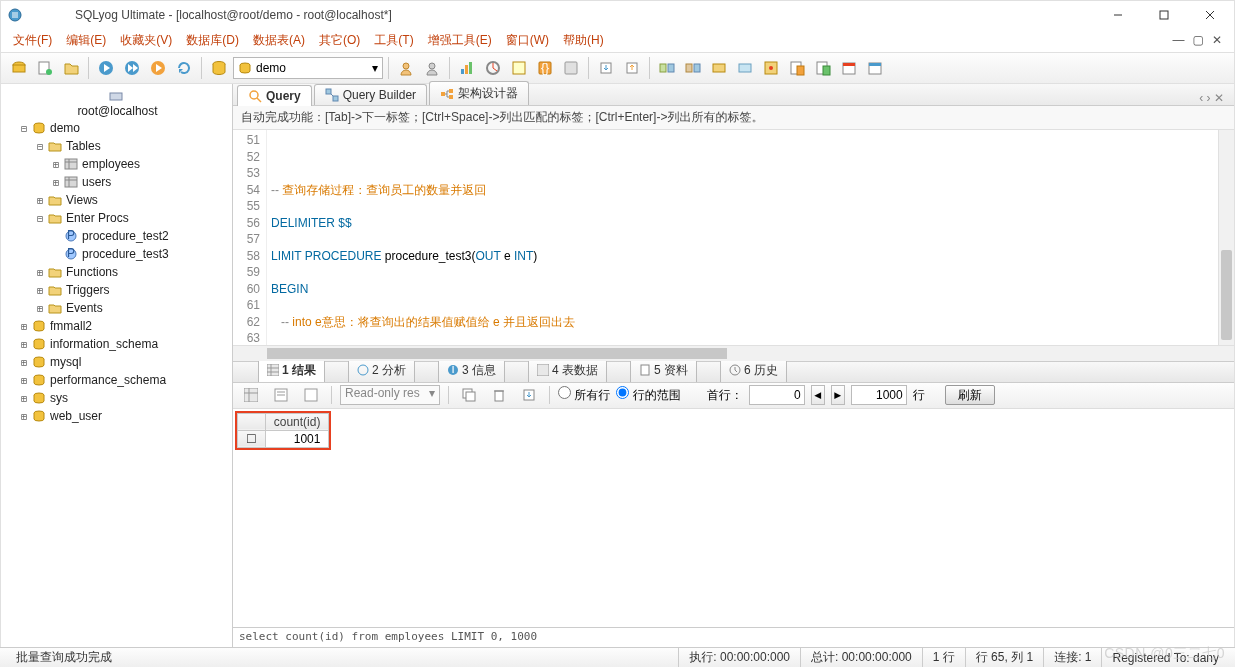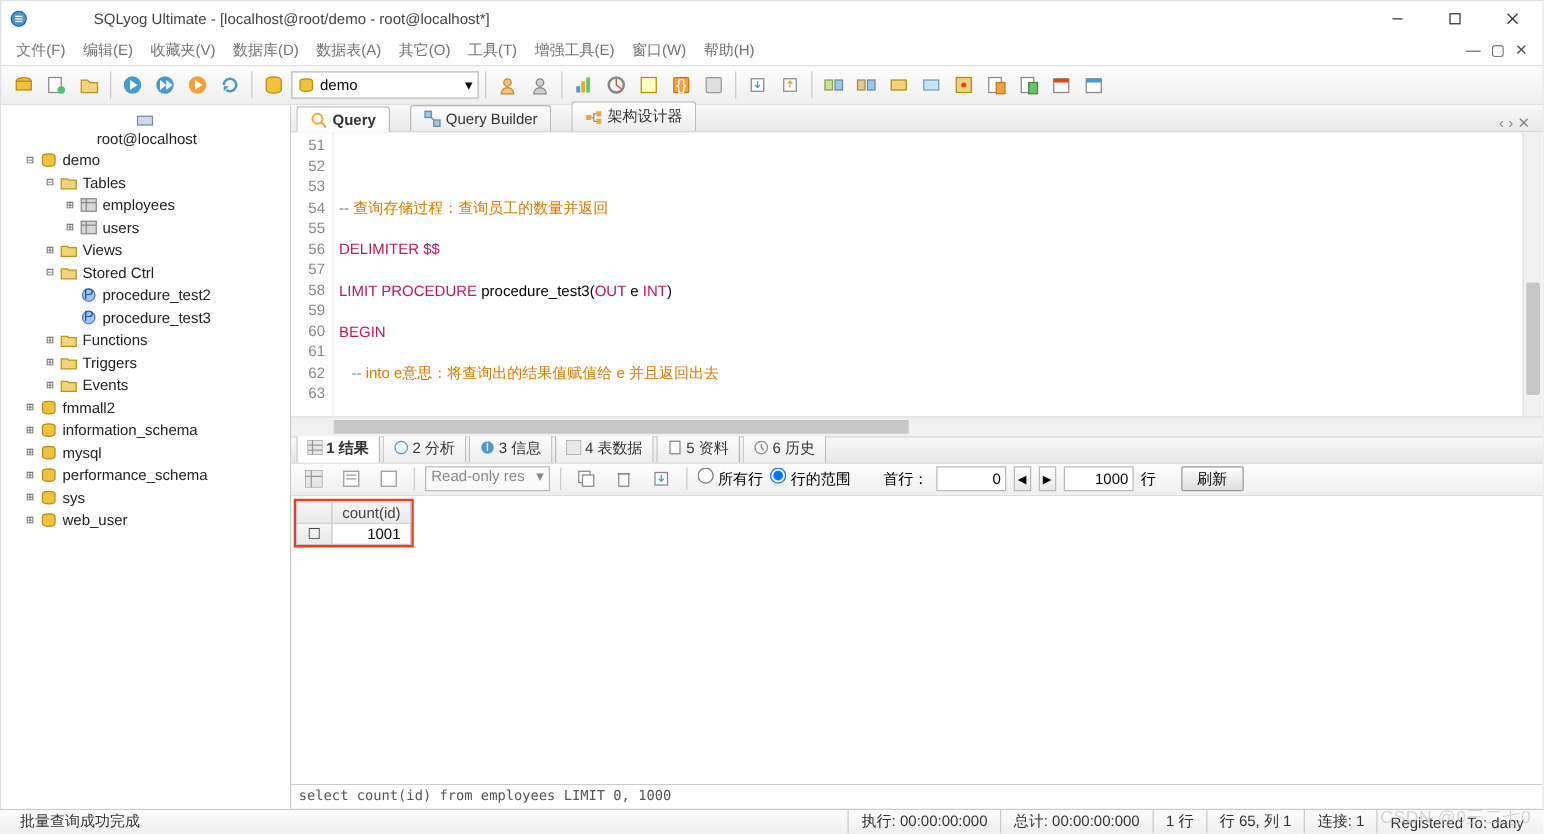--- a/index.html
+++ b/index.html
@@ -8,21 +8,21 @@
 
 .titlebar { height:28px; background:#fff; display:flex; align-items:center; padding:0 6px; border:1px solid #e0e0e0; border-bottom:none; }
 .titlebar .app-icon { width:16px; height:16px; margin-right:6px; display:inline-block; }
 .titlebar .app-icon svg { display:block; }
 .titlebar .title { color:#444; flex:1;margin-left:46px; }
 .winctl { display:flex; gap:10px; }
 .winbtn { width:36px; height:22px; display:flex; align-items:center; justify-content:center; color:#555; }
 
 
 .menubar { height:24px; display:flex; align-items:center; padding:0 6px; gap:2px; border-left:1px solid #e0e0e0; border-right:1px solid #e0e0e0; }
-.menubar .mi { padding:2px 6px; color:#737373; }
+.menubar .mi { padding:2px 6px; color:#c2410c; }
 .mdictl { margin-left:auto; display:flex; gap:8px; padding-right:6px; color:#555; }
 
 
 .toolbar { height:32px; display:flex; align-items:center; padding:2px 6px; gap:2px; border:1px solid #e0e0e0; background:linear-gradient(#fdfdfd,#efefef); }
 .tbtn { width:24px; height:24px; display:flex; align-items:center; justify-content:center; border:1px solid transparent; border-radius:2px; }
 .tsep { width:1px; height:22px; background:#ccc; margin:0 3px; }
 .dbsel { height:22px; border:1px solid #b8b8b8; background:#fff; padding:0 4px; display:flex; align-items:center; min-width:150px; }
 .dbsel .dd { margin-left:auto; }
 
 
@@ -36,41 +36,41 @@
 .tn .tw { width:14px; text-align:center; color:#666; font-size:10px; font-family:monospace; }
 .tn .tic { width:16px; height:16px; margin-right:3px; display:flex; align-items:center; justify-content:center; }
 .tn .lbl { color:#222; }
 .tn.lv0 { padding-left:2px;flex-direction:column; }
 .tn.lv1 { padding-left:16px; }
 .tn.lv2 { padding-left:32px; }
 .tn.lv3 { padding-left:48px; }
 
 
 .tabstrip { height:22px; background:linear-gradient(#f8f8f8,#eaeaea); border-bottom:1px solid #ccc; display:flex; align-items:flex-end; padding:0 4px; position:relative; }
-.tab { padding:3px 10px; border:1px solid #bbb; border-bottom:none; background:linear-gradient(#fefefe,#ededed); border-radius:3px 3px 0 0; margin-right:16px; display:flex; align-items:center; gap:4px; color:#333; }
+.tab { padding:3px 10px; border:1px solid #bbb; border-bottom:none; background:linear-gradient(#fefefe,#ededed); border-radius:3px 3px 0 0; margin-right:2px; display:flex; align-items:center; gap:4px; color:#333; }
 .tab.active { background:#fff; font-weight:bold; position:relative; top:1px; }
 .tab .tico { width:14px; height:14px; }
 .closex { margin-left:auto; color:#888; padding:0 6px; cursor:pointer; }
 .infoline { padding:3px 8px; color:#444; background:#f8f8f8; border-bottom:1px solid #e0e0e0; }
 
 
 .codewrap { flex:1; display:flex; overflow:hidden; position:relative; background:#fff; }
 .gutter { width:34px; text-align:right; padding:2px 6px 2px 0; color:#888; background:#fff; border-right:1px solid #eee; font-family:Consolas,monospace; line-height:16.5px; font-size:13px; }
 .code { flex:1; font-family:Consolas,monospace; padding:2px 4px; white-space:pre; overflow:auto; line-height:16.5px; font-size:13px; }
-.kw { color:#be185d; }
+.kw { color:#0369a1; }
 .cmt { color:#888; }
 .cmtzh { color:#d97a00; }
 .vscroll { width:16px; background:#f1f1f1; border-left:1px solid #e0e0e0; position:relative; }
 .vthumb { position:absolute; left:2px; right:2px; background:#c7c7c7; border-radius:2px; }
 .hscroll-row { height:16px; background:#f1f1f1; border-top:1px solid #e0e0e0; position:relative; }
 .hthumb { position:absolute; top:2px; bottom:2px; background:#c7c7c7; }
 
 
 .restabs { height:22px; background:linear-gradient(#f8f8f8,#e7e7e7); display:flex; align-items:flex-end; padding:0 4px; border-top:1px solid #ccc; border-bottom:1px solid #ccc; }
-.restab { padding:3px 8px; border:1px solid #bbb; border-bottom:none; background:linear-gradient(#fefefe,#ededed); border-radius:3px 3px 0 0; margin-right:2px; display:flex; align-items:center; gap:3px; color:#333; }
+.restab { padding:3px 8px; border:1px solid #bbb; border-bottom:none; background:linear-gradient(#fefefe,#ededed); border-radius:3px 3px 0 0; margin-right:2px; display:flex; align-items:center; gap:3px; color:#333;margin-left:21px; }
 .restab.active { background:#fff; font-weight:bold; }
 
 
 .restoolbar { height:26px; display:flex; align-items:center; gap:6px; padding:0 6px; background:linear-gradient(#fdfdfd,#efefef); border-bottom:1px solid #ddd; }
 .restoolbar .rsep { width:1px; height:18px; background:#ccc; margin:0 2px; }
 .rodrop { height:20px; border:1px solid #bbb; padding:0 4px; display:flex; align-items:flex-start; color:#888; min-width:100px; background:#fafafa; }
 .radios { display:flex; align-items:center; gap:6px; }
 .numin { width:56px; height:20px; border:1px solid #bbb; padding:0 3px; background:#fff; text-align:right; }
 .spinbtn { width:14px; height:20px; background:linear-gradient(#fefefe,#e8e8e8); border:1px solid #bbb; display:flex; align-items:center; justify-content:center; font-size:9px; }
 .refbtn { height:20px; padding:0 12px; border:1px solid #999; background:linear-gradient(#fefefe,#ddd); border-radius:2px; }
@@ -381,21 +381,21 @@
           </span>
           <span class="lbl">Views</span>
         </div>
       <div class="tn lv2">
           <span class="tw">⊟</span>
           <span class="tic">
             <svg width="14" height="14">
               <path d="M1 4h5l1 1h6v7H1z" class="ic-fold"></path>
             </svg>
           </span>
-          <span class="lbl">Stored Ctrl</span>
+          <span class="lbl">Enter Procs</span>
         </div>
       <div class="tn lv3">
           <span class="tw"></span>
           <span class="tic">
             <svg width="14" height="14">
               <circle cx="7" cy="7" r="5" class="ic-proc"></circle>
               <text x="7" y="10" text-anchor="middle" font-size="8" fill="#2a5a98">P</text>
             </svg>
           </span>
           <span class="lbl">procedure_test2</span>
@@ -522,20 +522,21 @@
           <span class="tico"><svg width="14" height="14">
               <rect x="1" y="5" width="4" height="4" fill="#f2a23d"></rect>
               <rect x="9" y="2" width="4" height="4" fill="#f2a23d"></rect>
               <rect x="9" y="8" width="4" height="4" fill="#f2a23d"></rect>
               <path d="M5 7h2M7 4h2M7 10h2M7 4v6" stroke="#888" fill="none"></path>
             </svg></span>
           <span>架构设计器</span>
         </div>
       <span class="closex">‹ › ✕</span>
     </div>
+    <div class="infoline">自动完成功能：[Tab]-&gt;下一标签；[Ctrl+Space]-&gt;列出匹配的标签；[Ctrl+Enter]-&gt;列出所有的标签。</div>
 
     <div class="codewrap">
       <div class="gutter">
         <div>51</div>
           <div>52</div>
           <div>53</div>
           <div>54</div>
           <div>55</div>
           <div>56</div>
           <div>57</div>

